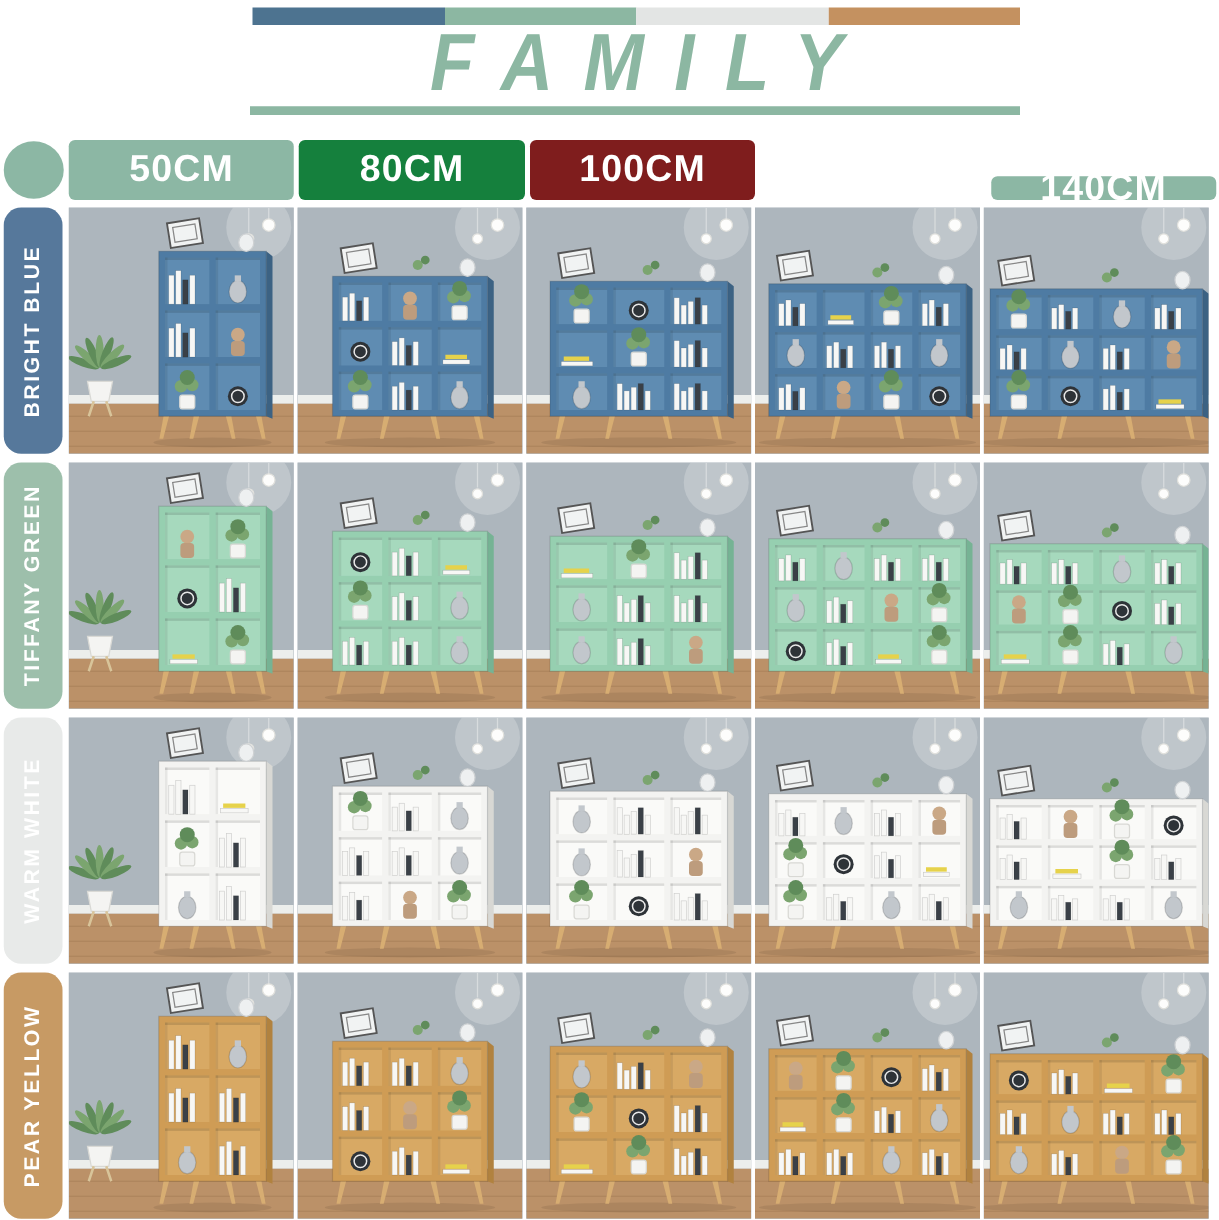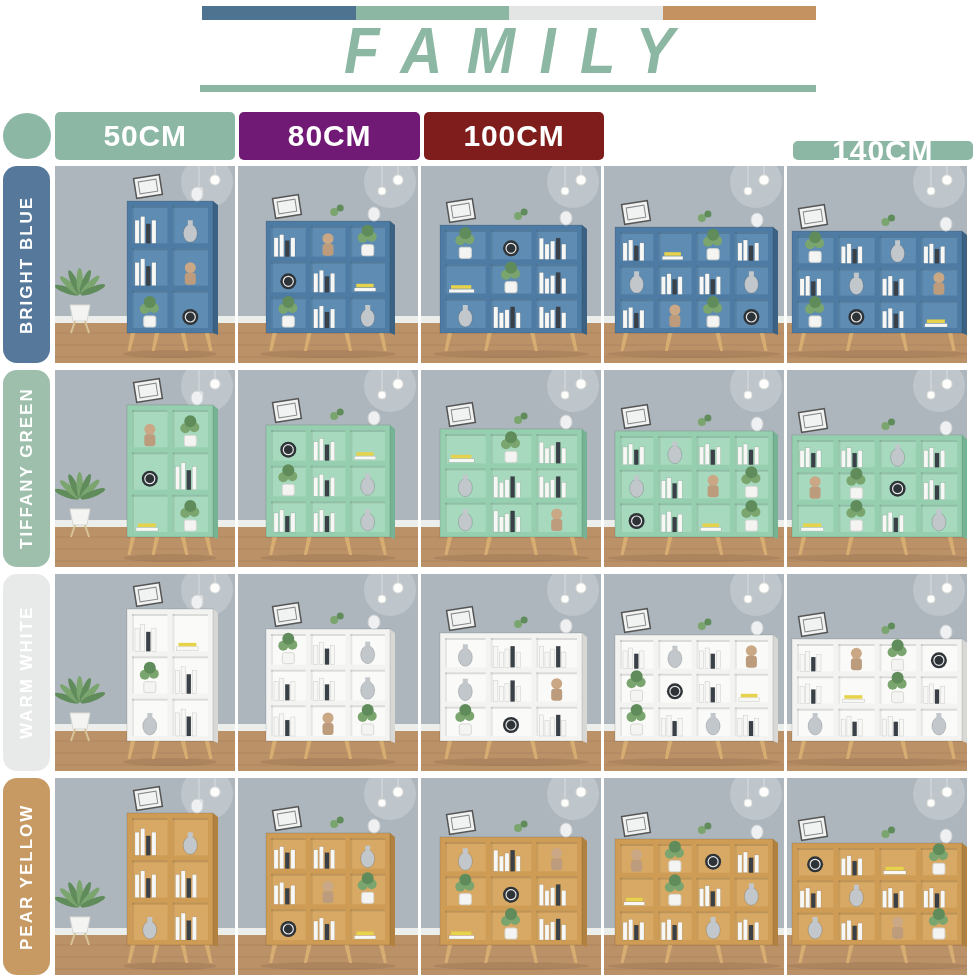--- a/index.html
+++ b/index.html
@@ -45,21 +45,21 @@
         <div class="bar-seg" style="background: rgb(196, 145, 96);"></div>
       </div>
     <h1 class="title" style="color: rgb(140, 183, 162);">FAMILY</h1>
     <div class="underline" style="background: rgb(140, 183, 162);"></div>
   </header>
 
   <div class="size-row">
     <span class="size-dot" style="background: rgb(140, 183, 164);"></span>
     <div class="pills">
       <div class="pill" style="background: rgb(140, 183, 164);">50CM</div>
-      <div class="pill" style="background: #701a75;">80CM</div>
+      <div class="pill" style="background: #15803d;">80CM</div>
       <div class="pill" style="background: #7f1d1d;">100CM</div>
       <div class="pill" style="background: #0f172a; margin-top: 48px;">120CM</div>
       <div class="pill" style="background: rgb(140, 183, 164); margin-top: 29px;">140CM</div>
     </div>
   </div>
 
   <main class="grid">
       <section class="prow">
         <div class="rlabel" style="background: rgb(86, 120, 155);">BRIGHT BLUE</div>
         <div class="cells">

